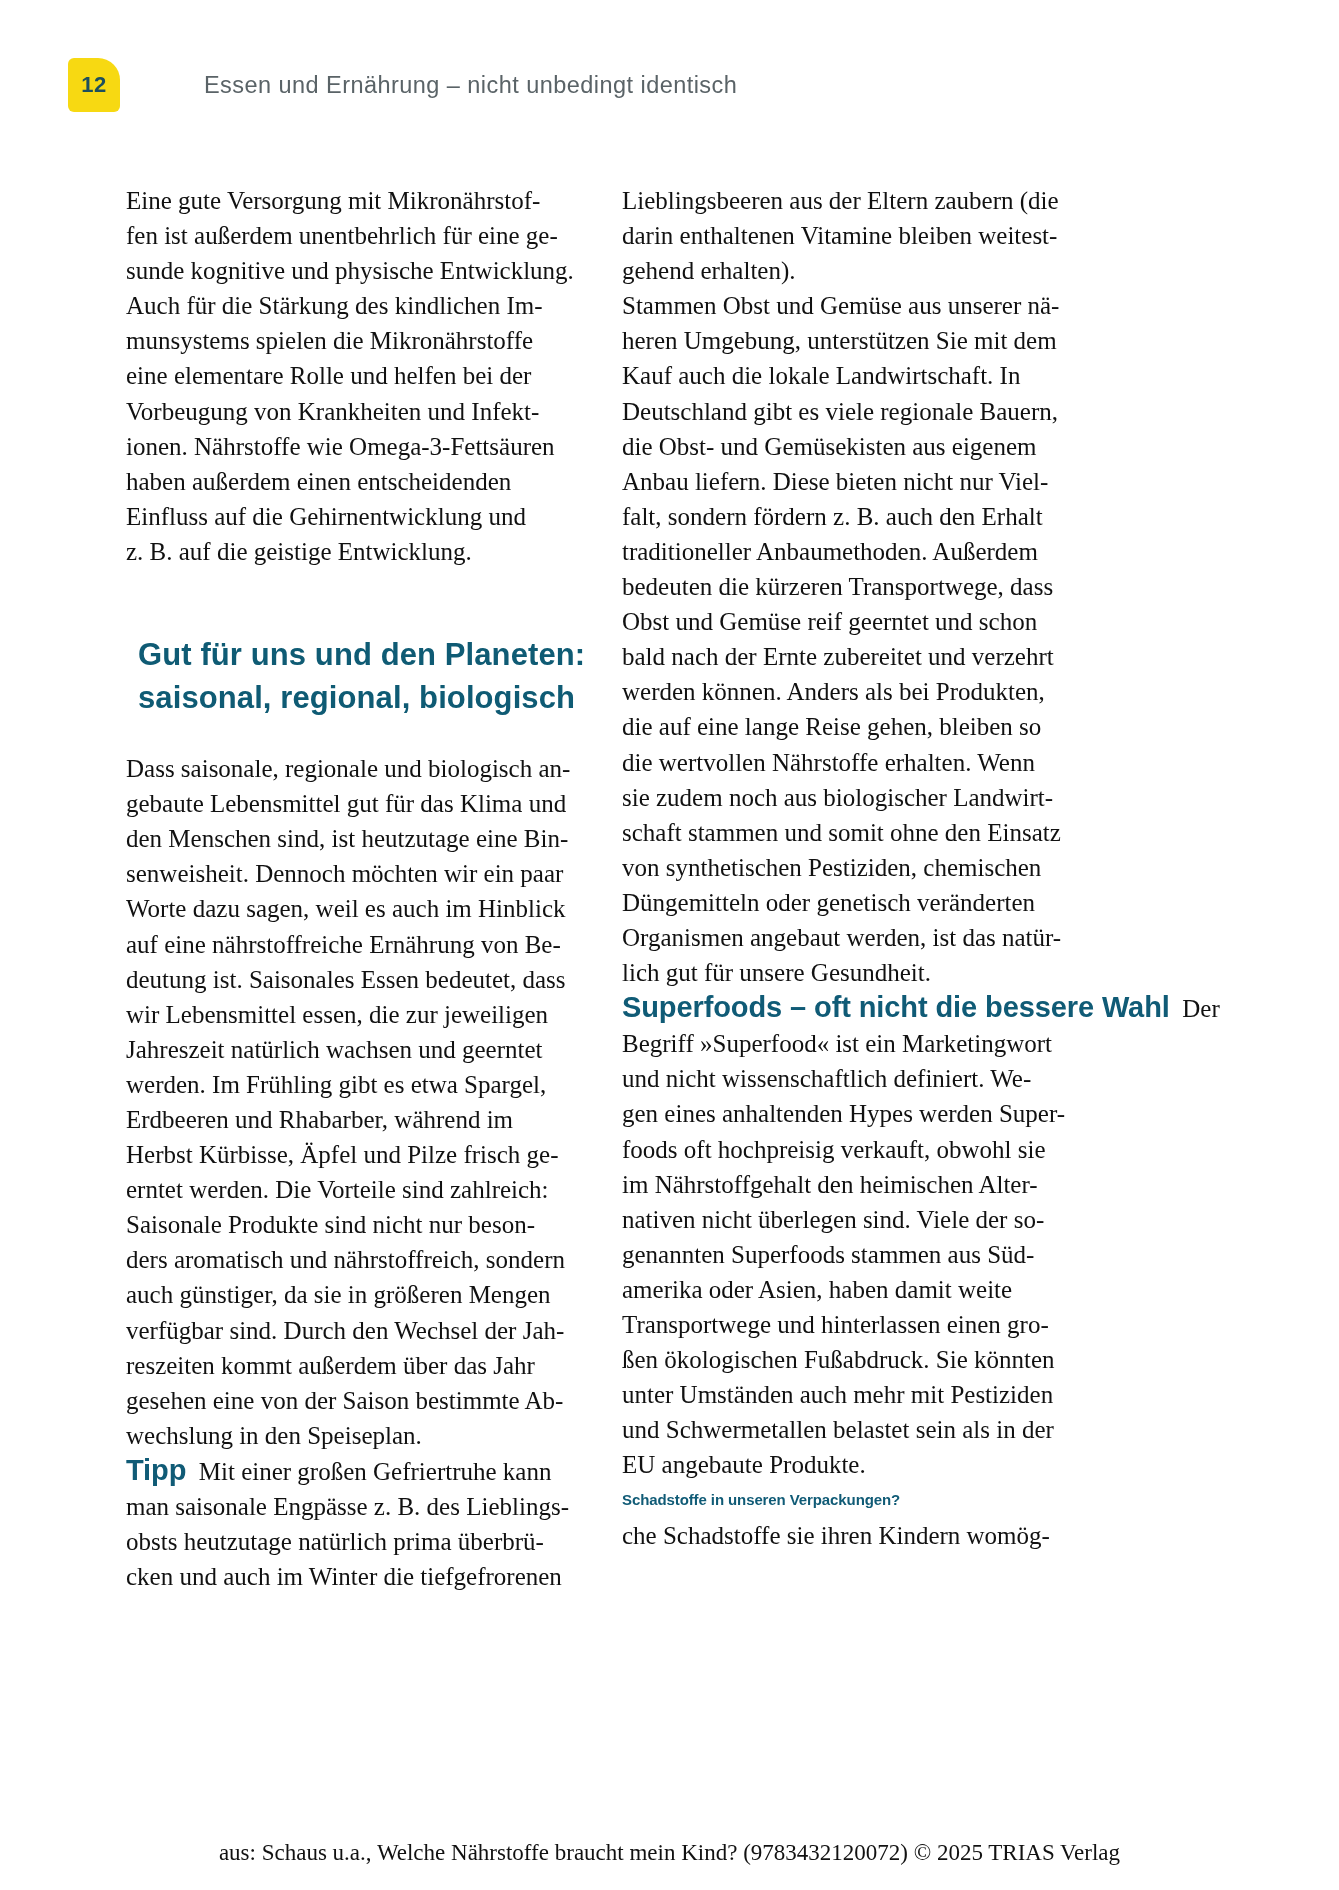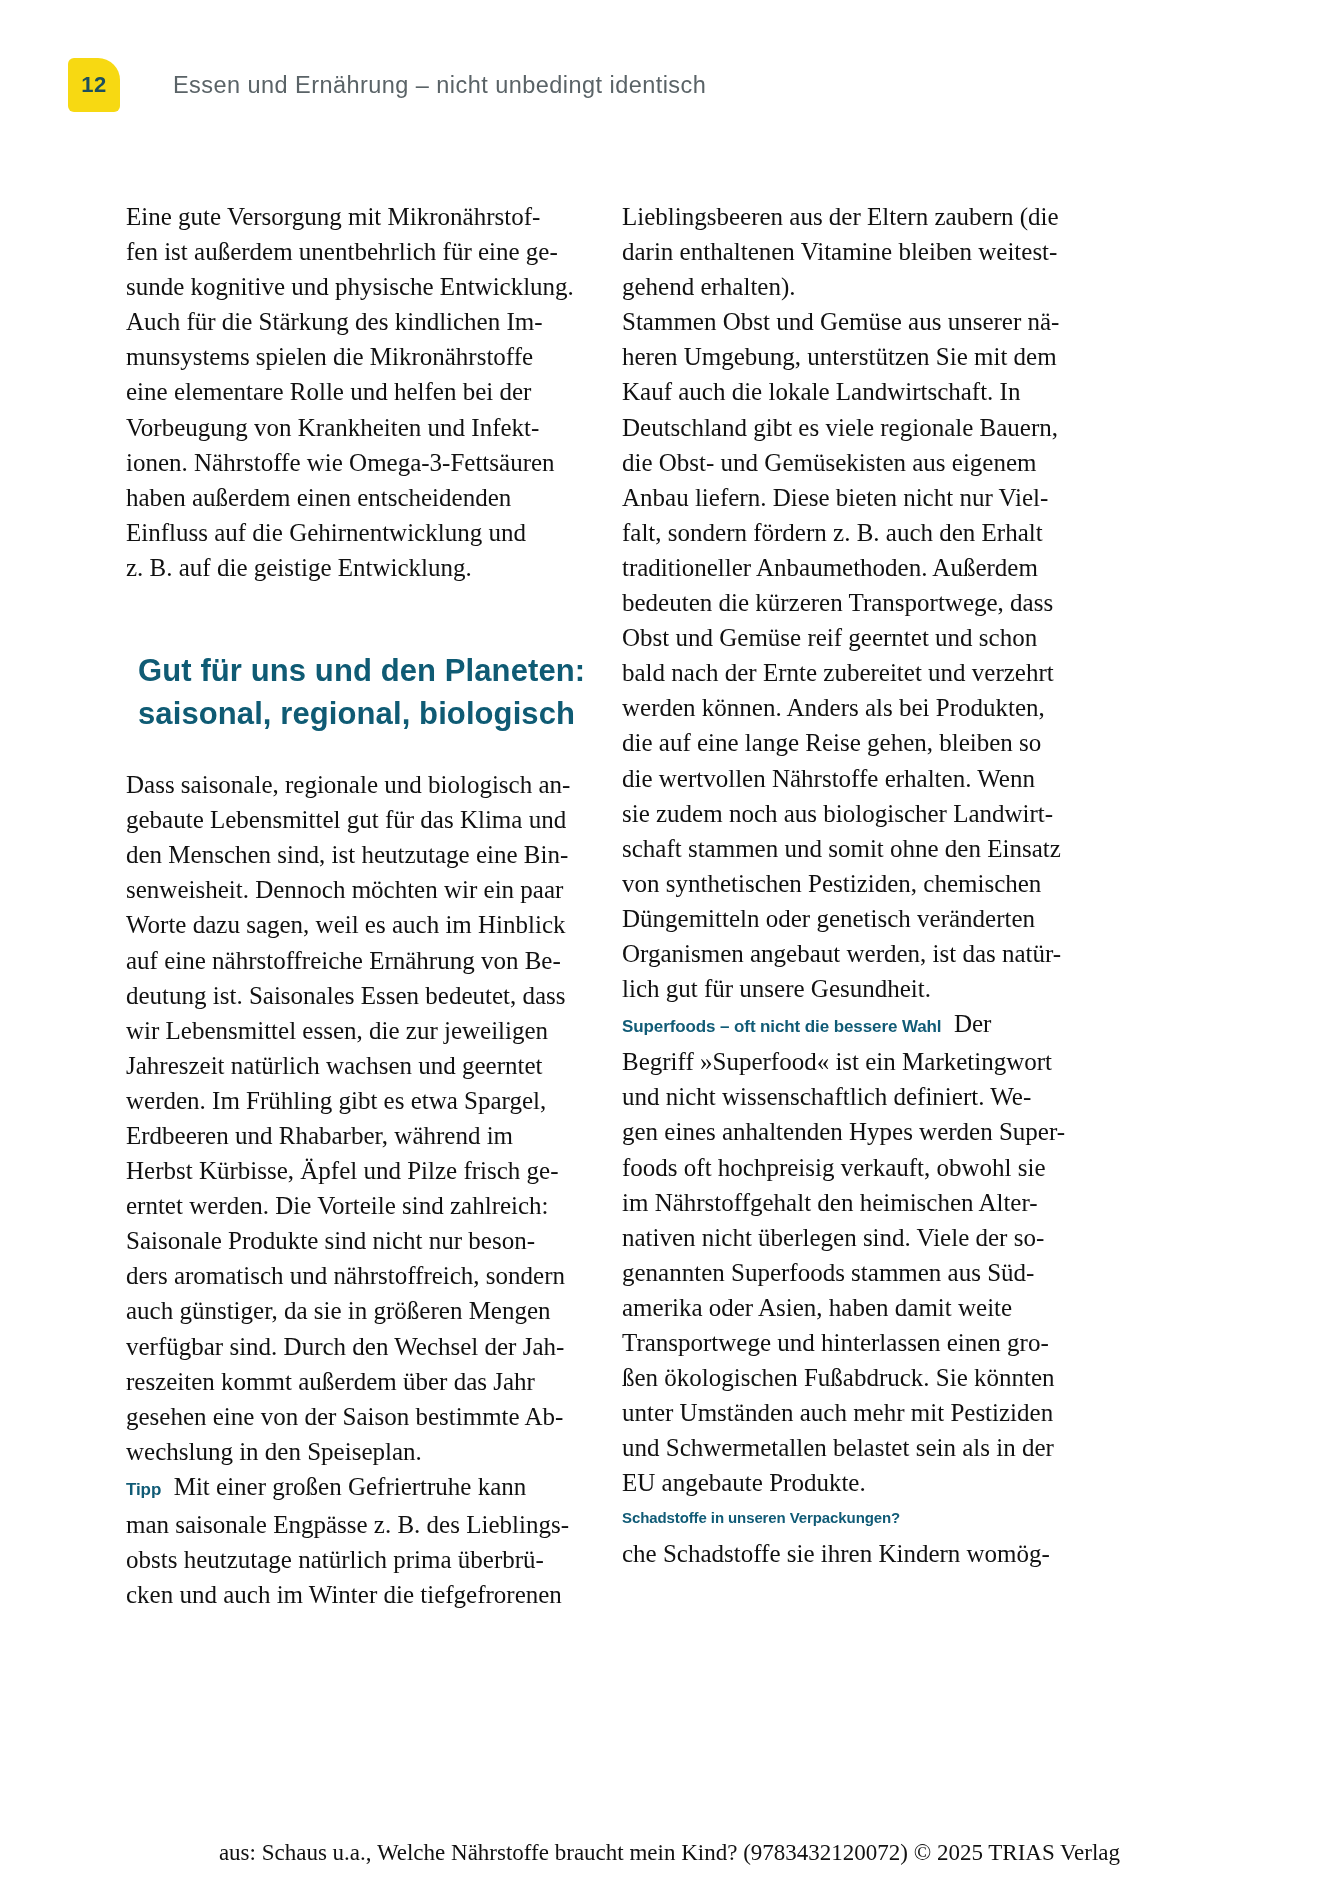--- a/index.html
+++ b/index.html
@@ -38,34 +38,34 @@
   }
   .page-number-badge span {
     font-family: "Liberation Sans", sans-serif;
     font-size: 22px;
     font-weight: 600;
     color: #1C4F5E;
     letter-spacing: 0.5px;
     line-height: 1;
   }
   .header-title {
-    margin-left: 18px;
+    margin-left: 49px;
     font-family: "Liberation Sans", sans-serif;
     font-size: 23.5px;
     font-weight: 400;
     color: #5A6367;
     letter-spacing: 0.45px;
     white-space: nowrap;
   }
 
   
   .columns {
     position: absolute;
     left: 126px;
-    top: 199px;
+    top: 183px;
     width: 930px;
     display: flex;
     justify-content: space-between;
   }
   .col {
     width: 430px;
   }
   .col-right { width: 434px; }
 
   .para {
@@ -91,21 +91,21 @@
     margin: 12px;
     padding-top: 52px;
     padding-bottom: 20px;
   }
   .section-heading .ln { display: block; white-space: pre; }
 
   
   .lead-in {
     font-family: "Liberation Sans", sans-serif;
     font-weight: bold;
-    font-size: 17px;
+    font-size: 29px;
     color: #105B76;
     letter-spacing: -0.1px;
   }
   .lead-in-block {
     font-family: "Liberation Sans", sans-serif;
     font-weight: bold;
     font-size: 15px;
     color: #105B76;
     line-height: 35.1px;
     display: block;

